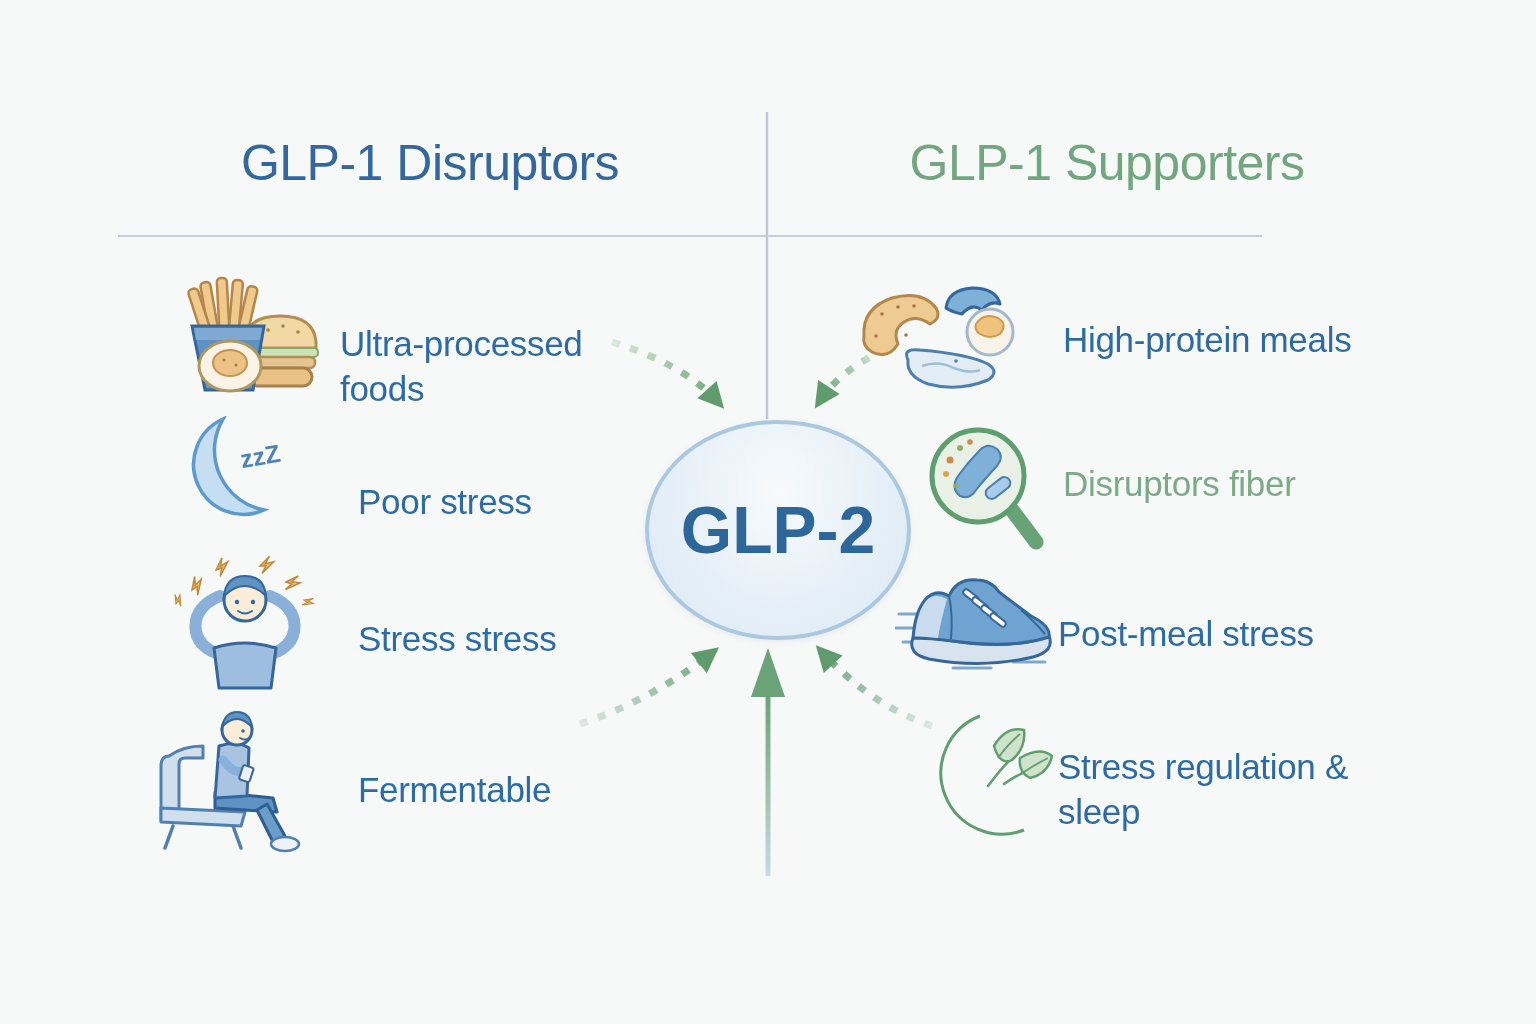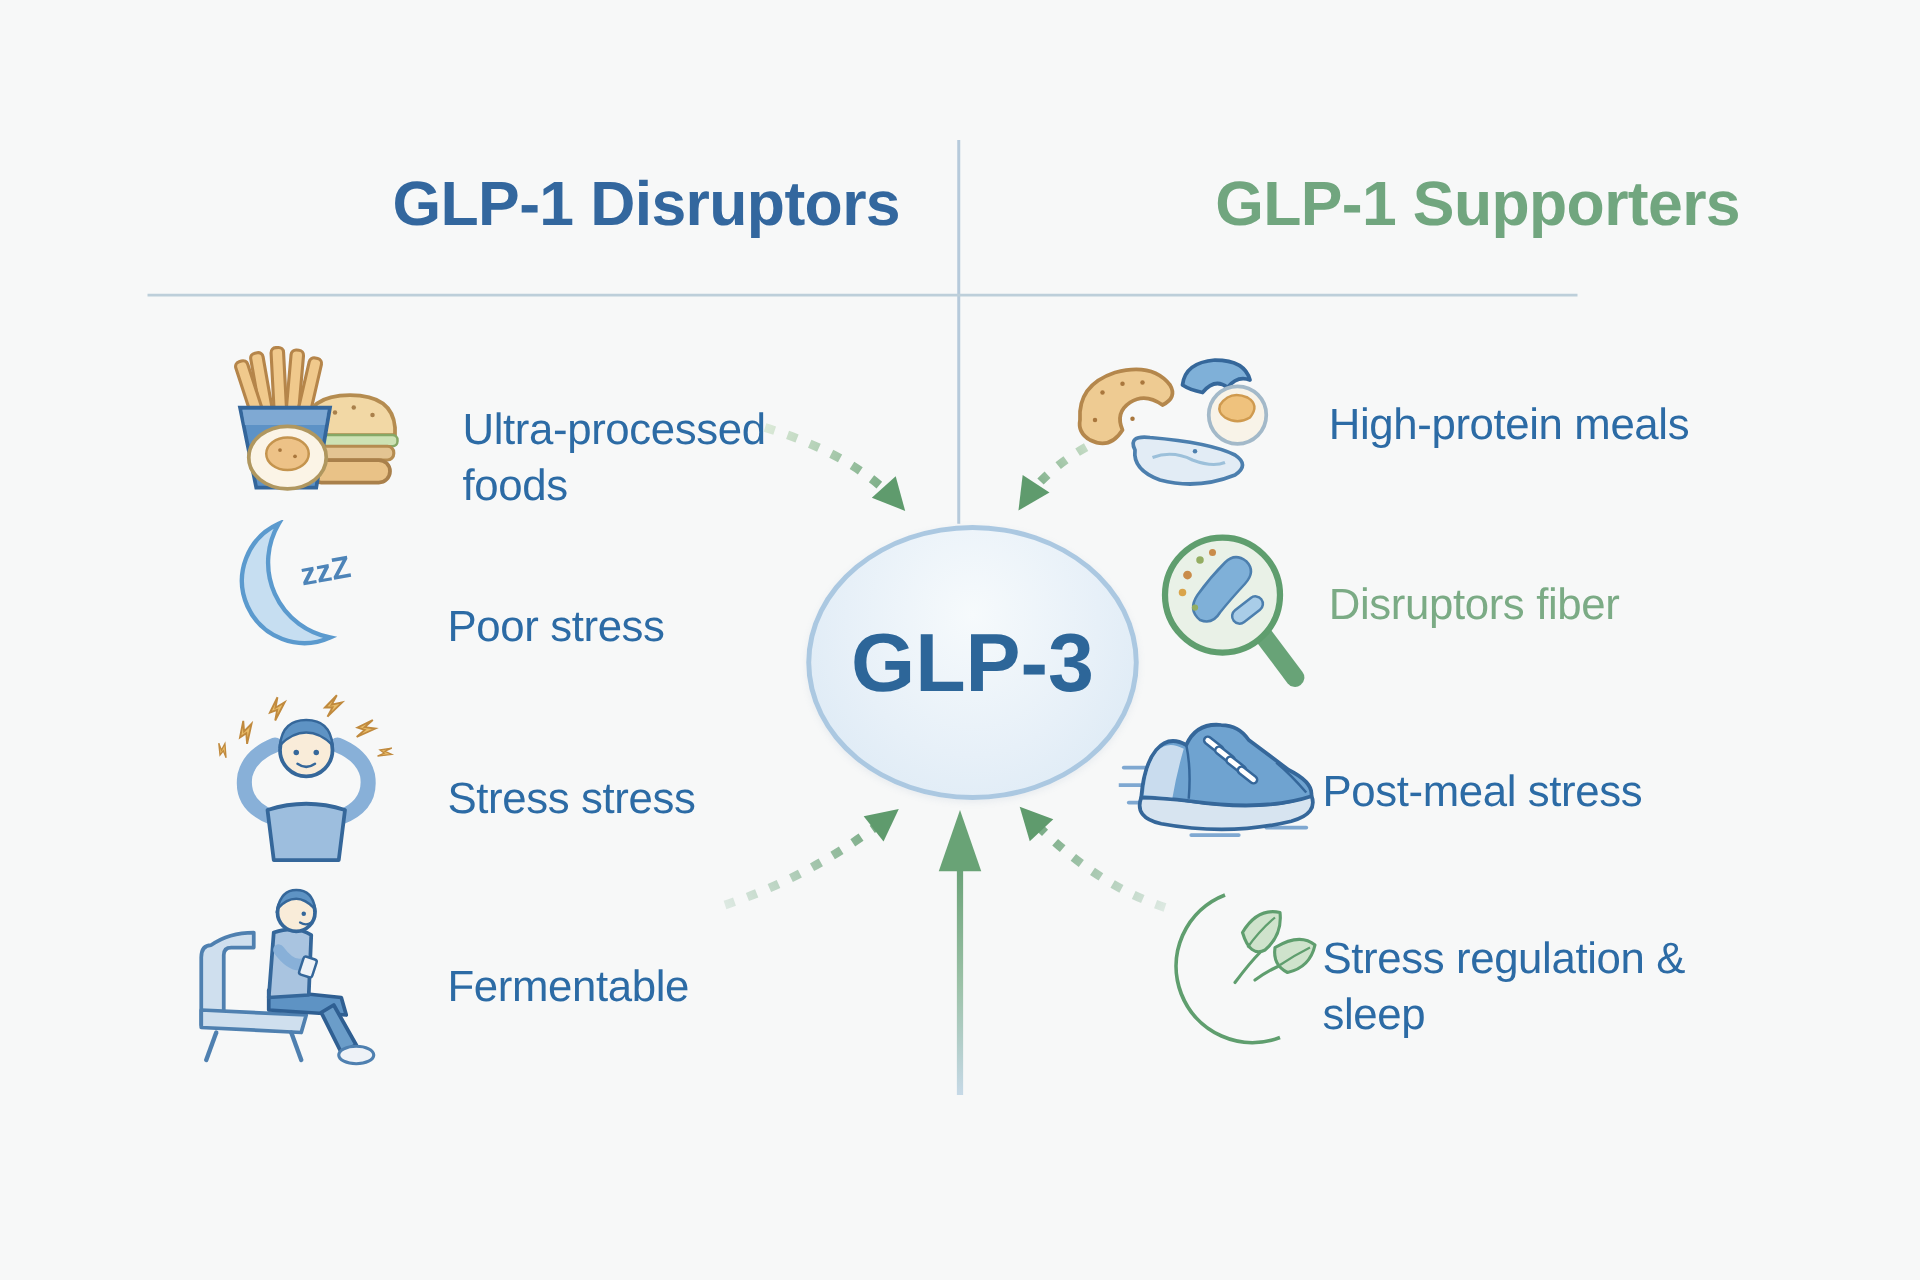--- a/index.html
+++ b/index.html
@@ -12,22 +12,22 @@
     width:1536px;height:1024px;
     background:#f7f8f8;
     overflow:hidden;
   }
   .overlay{
     position:absolute;left:0;top:0;width:1536px;height:1024px;
     z-index:1;pointer-events:none;
   }
   .col-title{
     position:absolute;top:134px;
-    font-size:50px;font-weight:700;letter-spacing:-0.5px;
-    text-align:right;z-index:2;
+    font-size:50px;font-weight:400;letter-spacing:-0.5px;
+    text-align:center;z-index:2;
   }
   .col-title.left{left:140px;width:580px;color:#33679e;}
   .col-title.right{left:822px;width:570px;color:#71a67f;}
   .item-icon{position:absolute;z-index:2;}
   .item-label{
     position:absolute;z-index:2;
     font-size:35px;font-weight:400;letter-spacing:-0.3px;
     color:#2c6ba5;line-height:1.28;
   }
   .item-label.green{color:#7bab85;}
@@ -93,21 +93,21 @@
     <g>
       <line x1="768" y1="876" x2="768" y2="694" stroke="url(#gUP)" stroke-width="5"></line>
       <polygon points="768,648 751,697 785,697" fill="#69a376"></polygon>
     </g>
   </svg>
 
   <div class="col-title left">GLP-1 Disruptors</div>
   <div class="col-title right">GLP-1 Supporters</div>
 
   <div class="center-node">
-    <span class="center-label">GLP-3</span>
+    <span class="center-label">GLP-2</span>
   </div>
 
   <svg class="item-icon" style="left:168px;top:276px" width="158" height="122" viewBox="0 0 158 122">
     <g fill="#f0c98c" stroke="#b5854a" stroke-width="2.5">
       <rect x="36" y="6" width="10" height="48" rx="4" transform="rotate(-10 41 30)"></rect>
       <rect x="50" y="2" width="10" height="52" rx="4" transform="rotate(-3 55 28)"></rect>
       <rect x="63" y="4" width="10" height="50" rx="4" transform="rotate(5 68 29)"></rect>
       <rect x="26" y="12" width="10" height="44" rx="4" transform="rotate(-18 31 34)"></rect>
       <rect x="75" y="10" width="10" height="46" rx="4" transform="rotate(13 80 33)"></rect>
     </g>
@@ -118,21 +118,21 @@
     <rect x="74" y="72" width="76" height="9" rx="4" fill="#cde2b4" stroke="#86a866" stroke-width="2"></rect>
     <rect x="77" y="81" width="70" height="11" rx="5" fill="#e3c492" stroke="#b58c50" stroke-width="2.5"></rect>
     <rect x="80" y="92" width="64" height="18" rx="9" fill="#e9c287" stroke="#a9804b" stroke-width="3"></rect>
     <path d="M24,50 L37,114 L85,114 L96,50 Z" fill="#5d92c6" stroke="#34669b" stroke-width="3"></path>
     <path d="M26,52 L94,52 L92,64 L28,64 Z" fill="#7fa9d3"></path>
     <ellipse cx="62" cy="90" rx="31" ry="25" fill="#fbf4e6" stroke="#b0975f" stroke-width="3"></ellipse>
     <ellipse cx="62" cy="87" rx="17" ry="13" fill="#edc287" stroke="#c4944e" stroke-width="2"></ellipse>
     <circle cx="56" cy="84" r="1.5" fill="#a9773d"></circle>
       <circle cx="68" cy="89" r="1.5" fill="#a9773d"></circle>
   </svg>
-  <div class="item-label" style="left:370px;top:322px;width:285px">Ultra-processed foods</div>
+  <div class="item-label" style="left:340px;top:322px;width:285px">Ultra-processed foods</div>
 
   <svg class="item-icon" style="left:165px;top:416px" width="140" height="108" viewBox="0 0 140 108">
     <path d="M58,3 A49,49 0 1 0 99,94 A61,61 0 0 1 58,3 Z" fill="#c6def1" stroke="#5b9ace" stroke-width="3.5"></path>
     <text class="zzz" x="76" y="50" font-size="25" fill="#4d84b8" transform="rotate(-10 90 46)">zzZ</text>
   </svg>
   <div class="item-label" style="left:358px;top:480px;width:300px">Poor stress</div>
 
   <svg class="item-icon" style="left:158px;top:550px" width="175" height="140" viewBox="0 0 175 140">
     <g fill="#e9bd69" stroke="#c08a3e" stroke-width="1.5">
       <path d="M0,0 L8,-11 L5,-3 L13,-6 L3,7 L6,-1 Z" transform="translate(34,40) rotate(-25)"></path>

